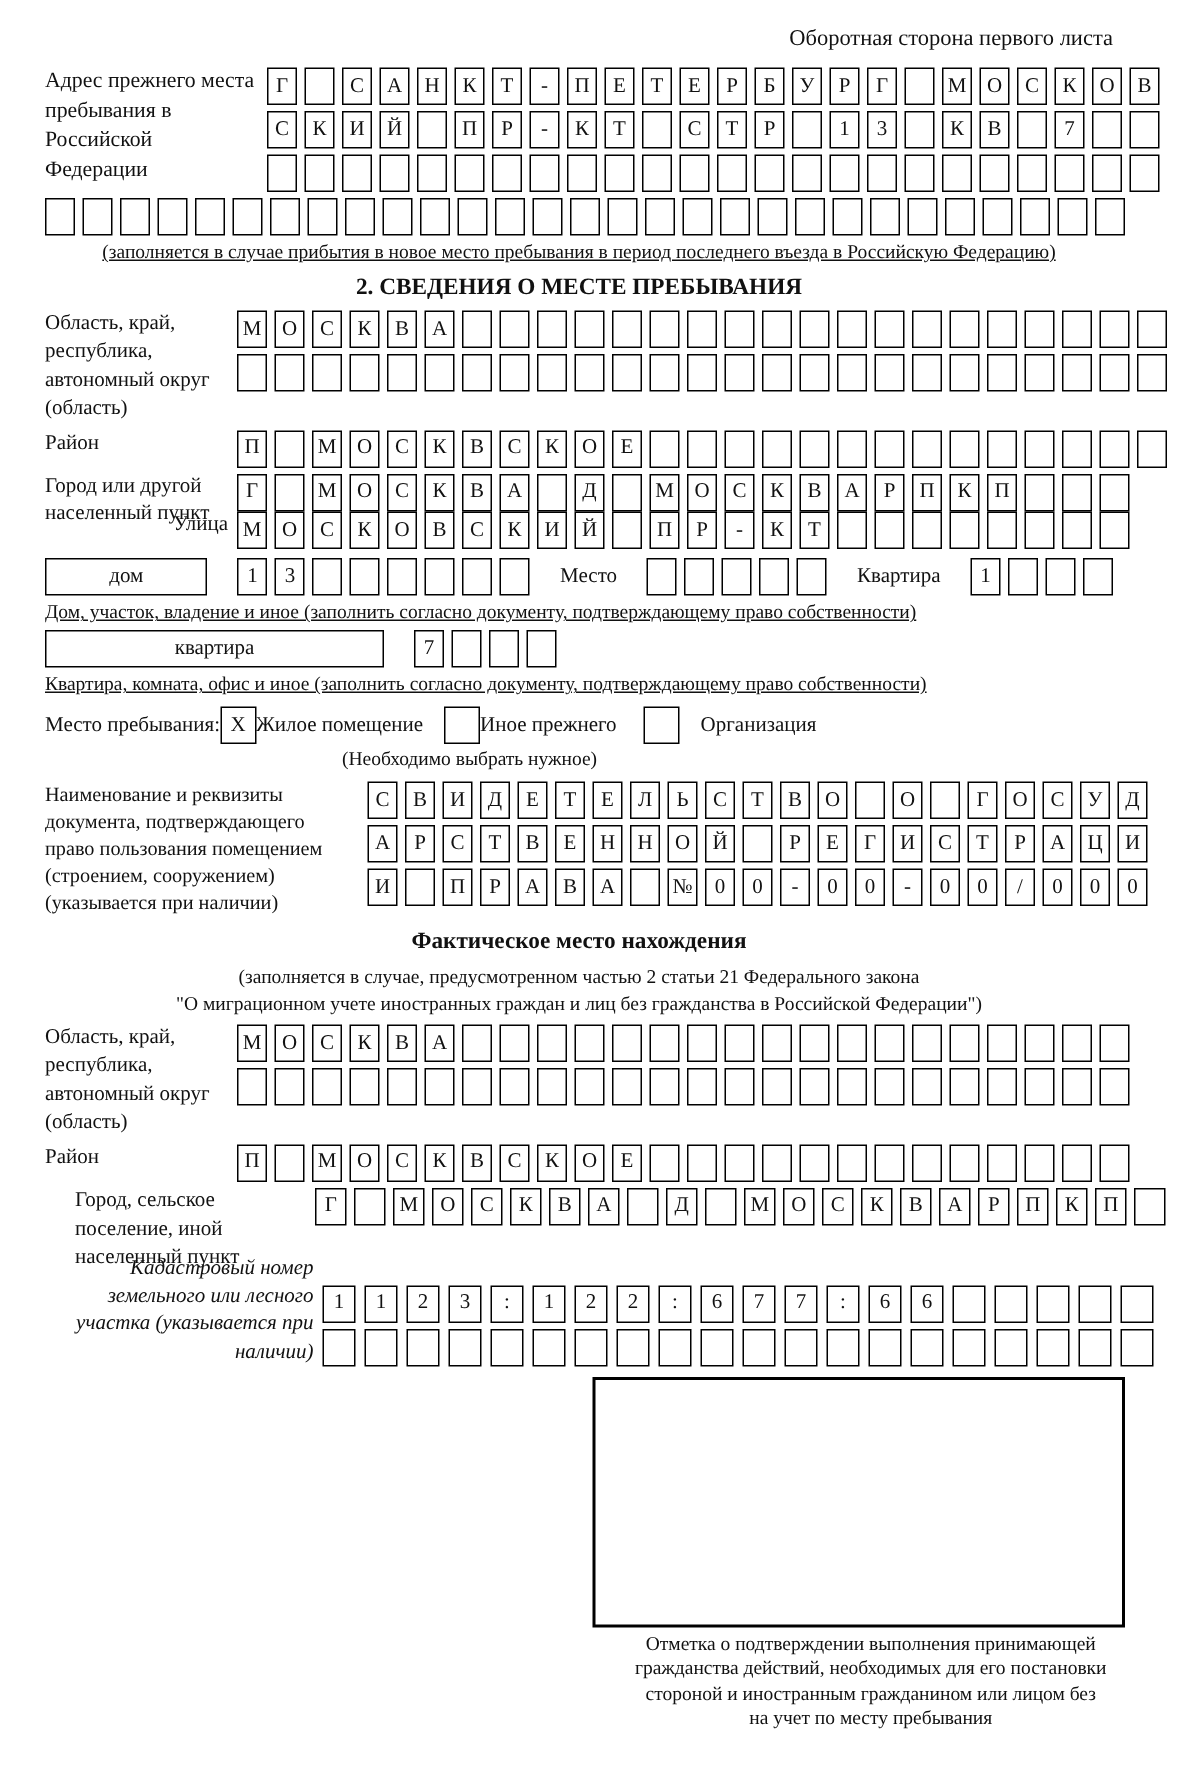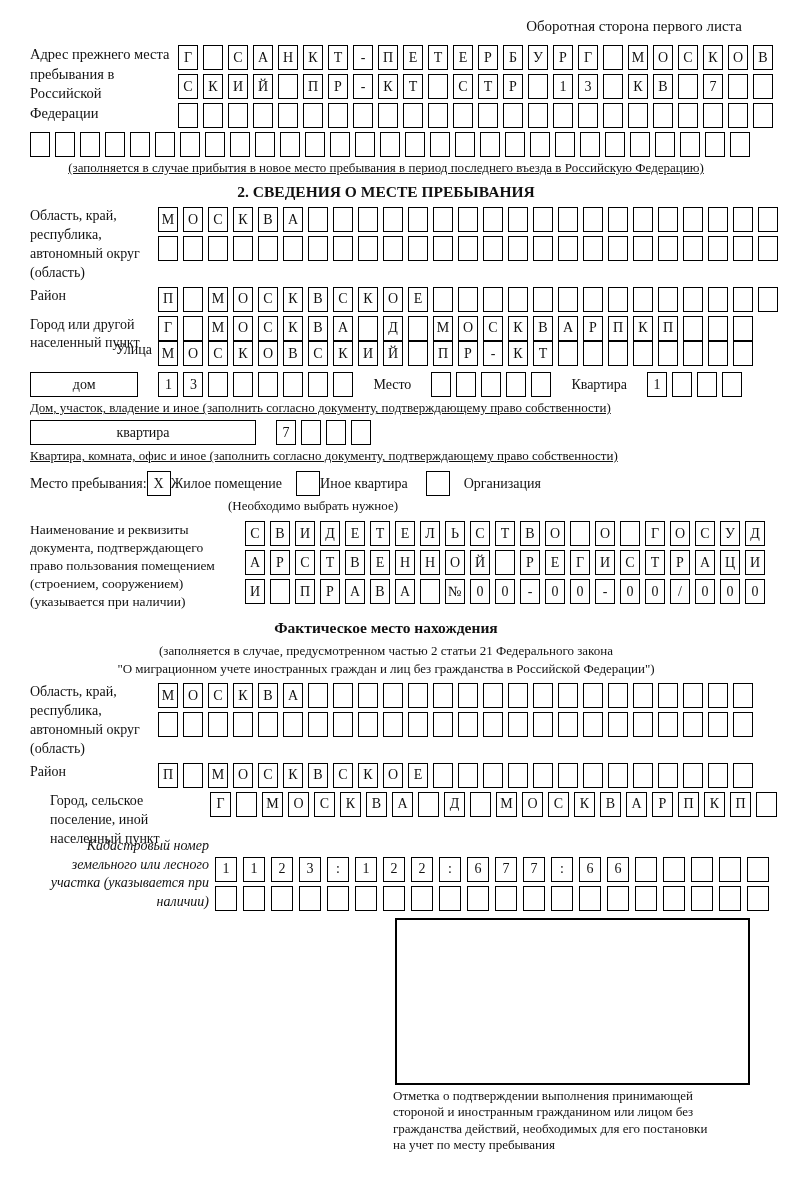--- a/index.html
+++ b/index.html
@@ -53,21 +53,21 @@
   }
   .stay-caption { font-size: 13px; margin-left: 198px; margin-top: 2px; }
 
   .center-cap { font-size: 13px; text-align: center; margin-top: 2px; }
 
   .pullup { margin-top: -12px; text-align: right; }
 
   
   .stamp-wrap { margin-left: 363px; width: 375px; margin-top: 6px; }
   .stamp-box { width: 355px; height: 167px; border: 2px solid #000; margin-left: 2px; }
-  .stamp-cap { font-size: 13px; line-height: 1.25; margin-top: 3px; }
+  .stamp-cap { font-size: 13px; text-align: center; line-height: 1.25; margin-top: 3px; }
 </style>
 </head>
 <body>
 
 <div class="page">
 
   <div class="hdr-note">Оборотная сторона первого листа</div>
 
   <div class="field" style="margin-top:10px">
     <div class="flabel" style="flex:0 0 148px; font-size:14.5px">Адрес прежнего места пребывания в Российской Федерации</div>
@@ -377,21 +377,21 @@
         <span class="cell"></span>
       </div>
   </div>
   <div class="caption" style="text-align:left">Квартира, комната, офис и иное (заполнить согласно документу, подтверждающему право собственности)</div>
 
   <div class="stay-row">
     <span>Место пребывания:</span>
     <span class="chk">X</span>
     <span>Жилое помещение</span>
     <span class="chk" style="margin-left:14px"></span>
-    <span>Иное квартира</span>
+    <span>Иное прежнего</span>
     <span class="chk" style="margin-left:18px"></span>
     <span style="margin-left:14px">Организация</span>
   </div>
   <div class="stay-caption">(Необходимо выбрать нужное)</div>
 
   <div class="field" style="margin-top:7px">
     <div class="flabel w215">Наименование и реквизиты документа, подтверждающего право пользования помещением (строением, сооружением) (указывается при наличии)</div>
     <div class="rows">
       <div class="cells">
           <span class="cell">С</span>
@@ -632,19 +632,19 @@
           <span class="cell"></span>
           <span class="cell"></span>
         </div>
     </div>
   </div>
 
   <div class="stamp-wrap">
     <div class="stamp-box"></div>
     <div class="stamp-cap">
       <div>Отметка о подтверждении выполнения принимающей</div>
+      <div>гражданства действий, необходимых для его постановки</div>
       <div>стороной и иностранным гражданином или лицом без</div>
-      <div>гражданства действий, необходимых для его постановки</div>
       <div>на учет по месту пребывания</div>
     </div>
   </div>
 
 </div>
 
 </body></html>

